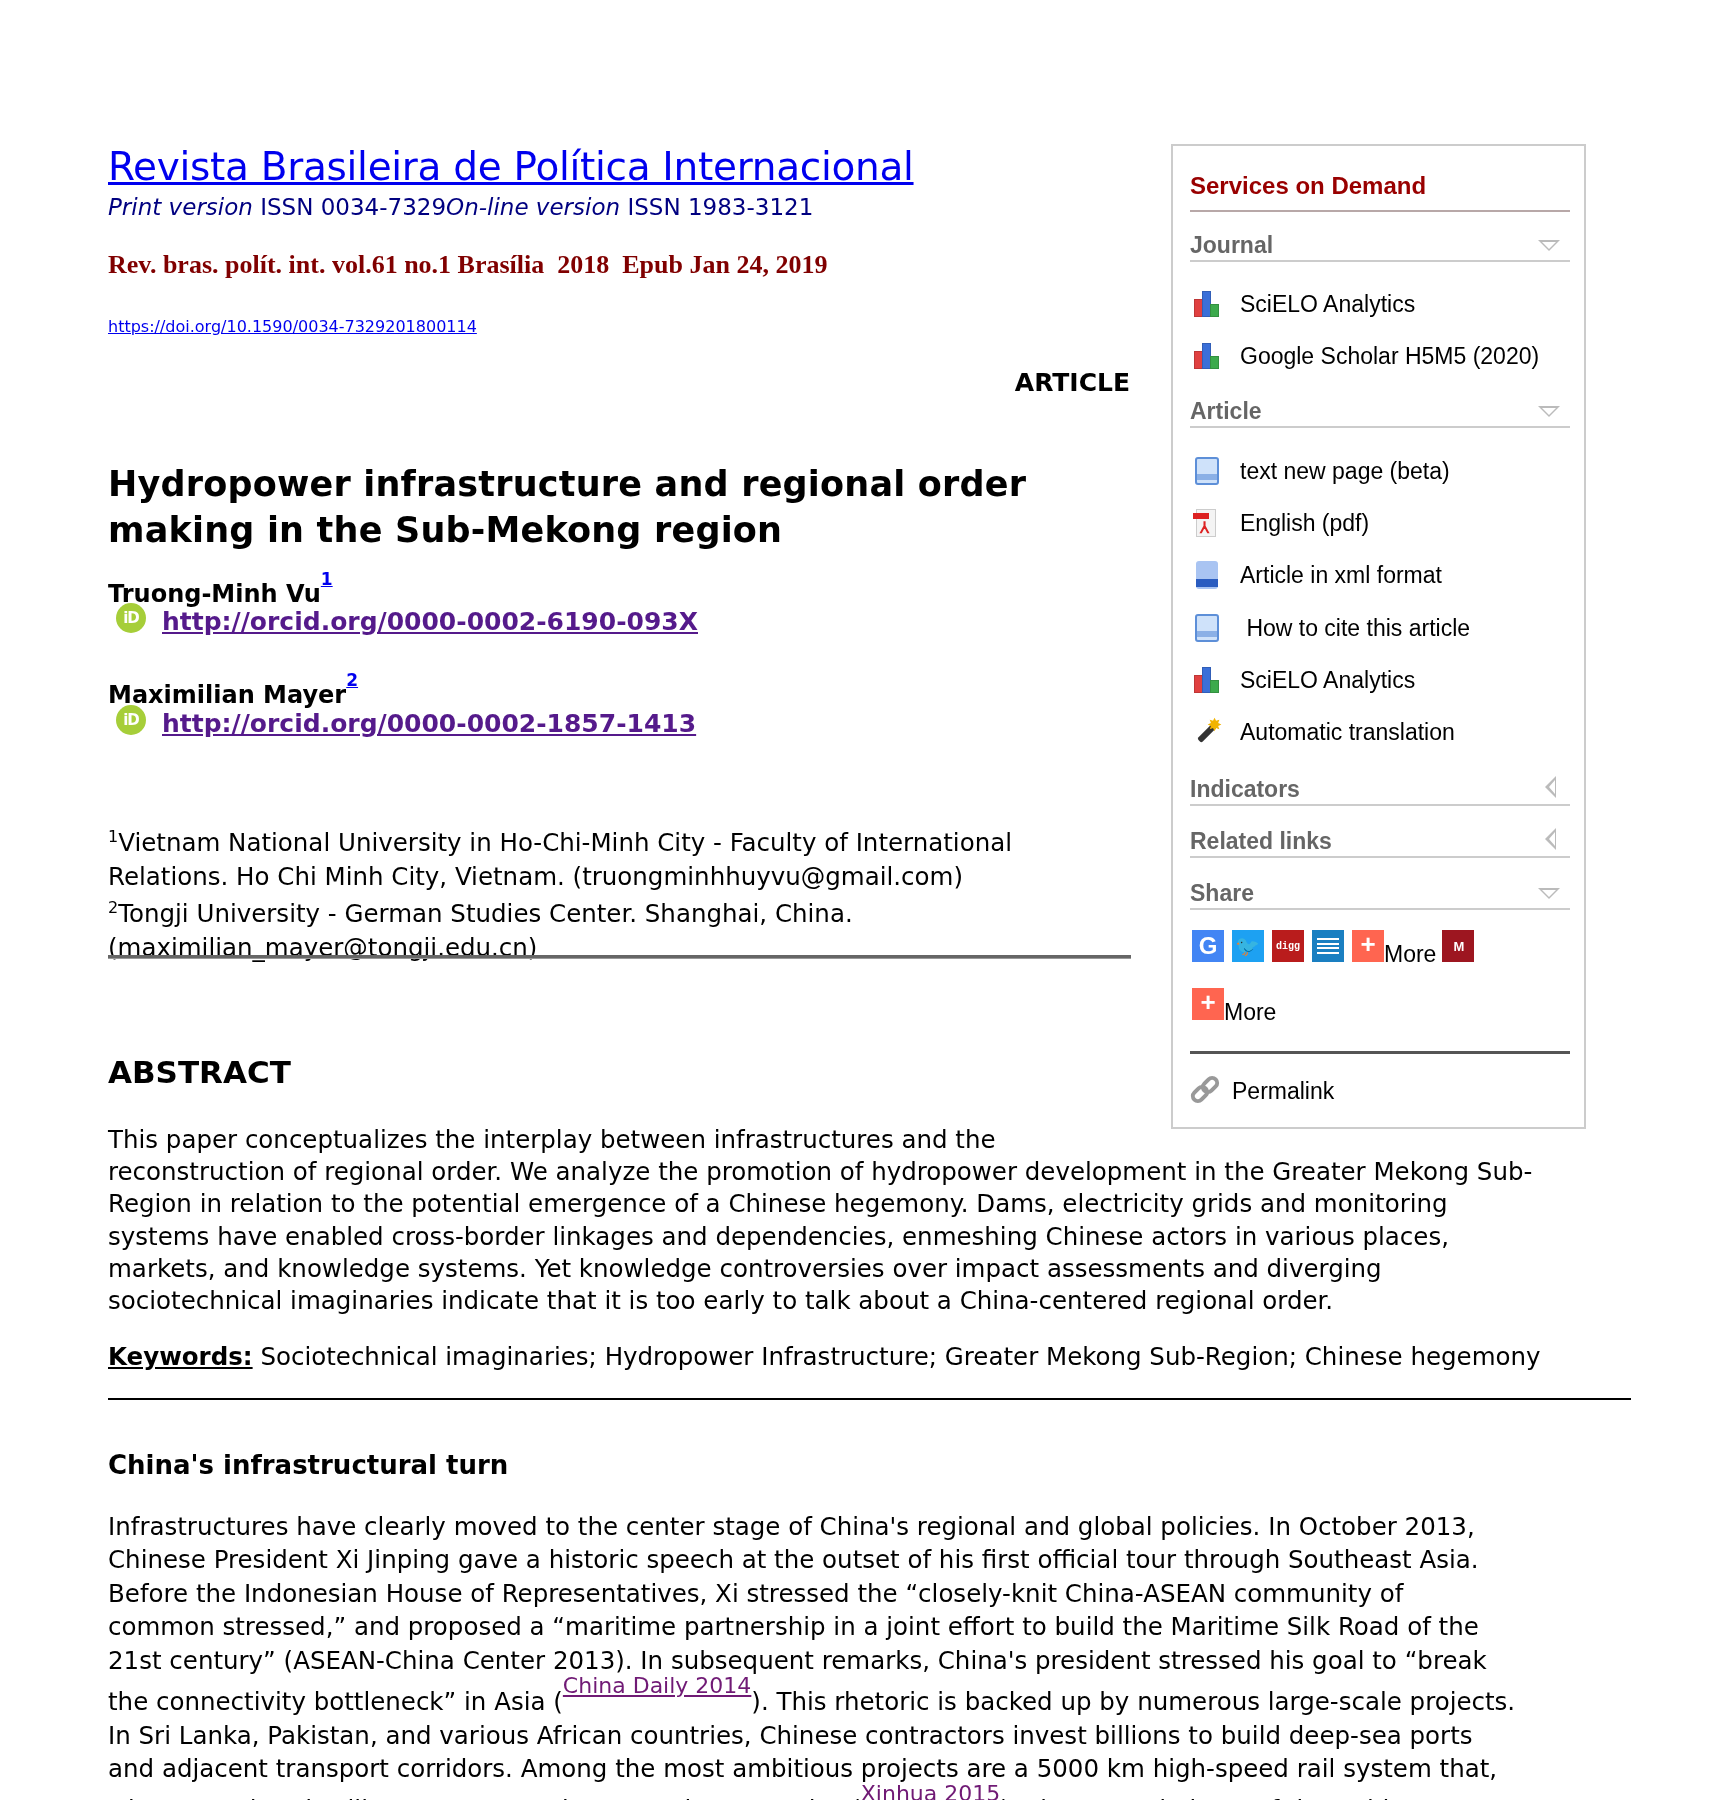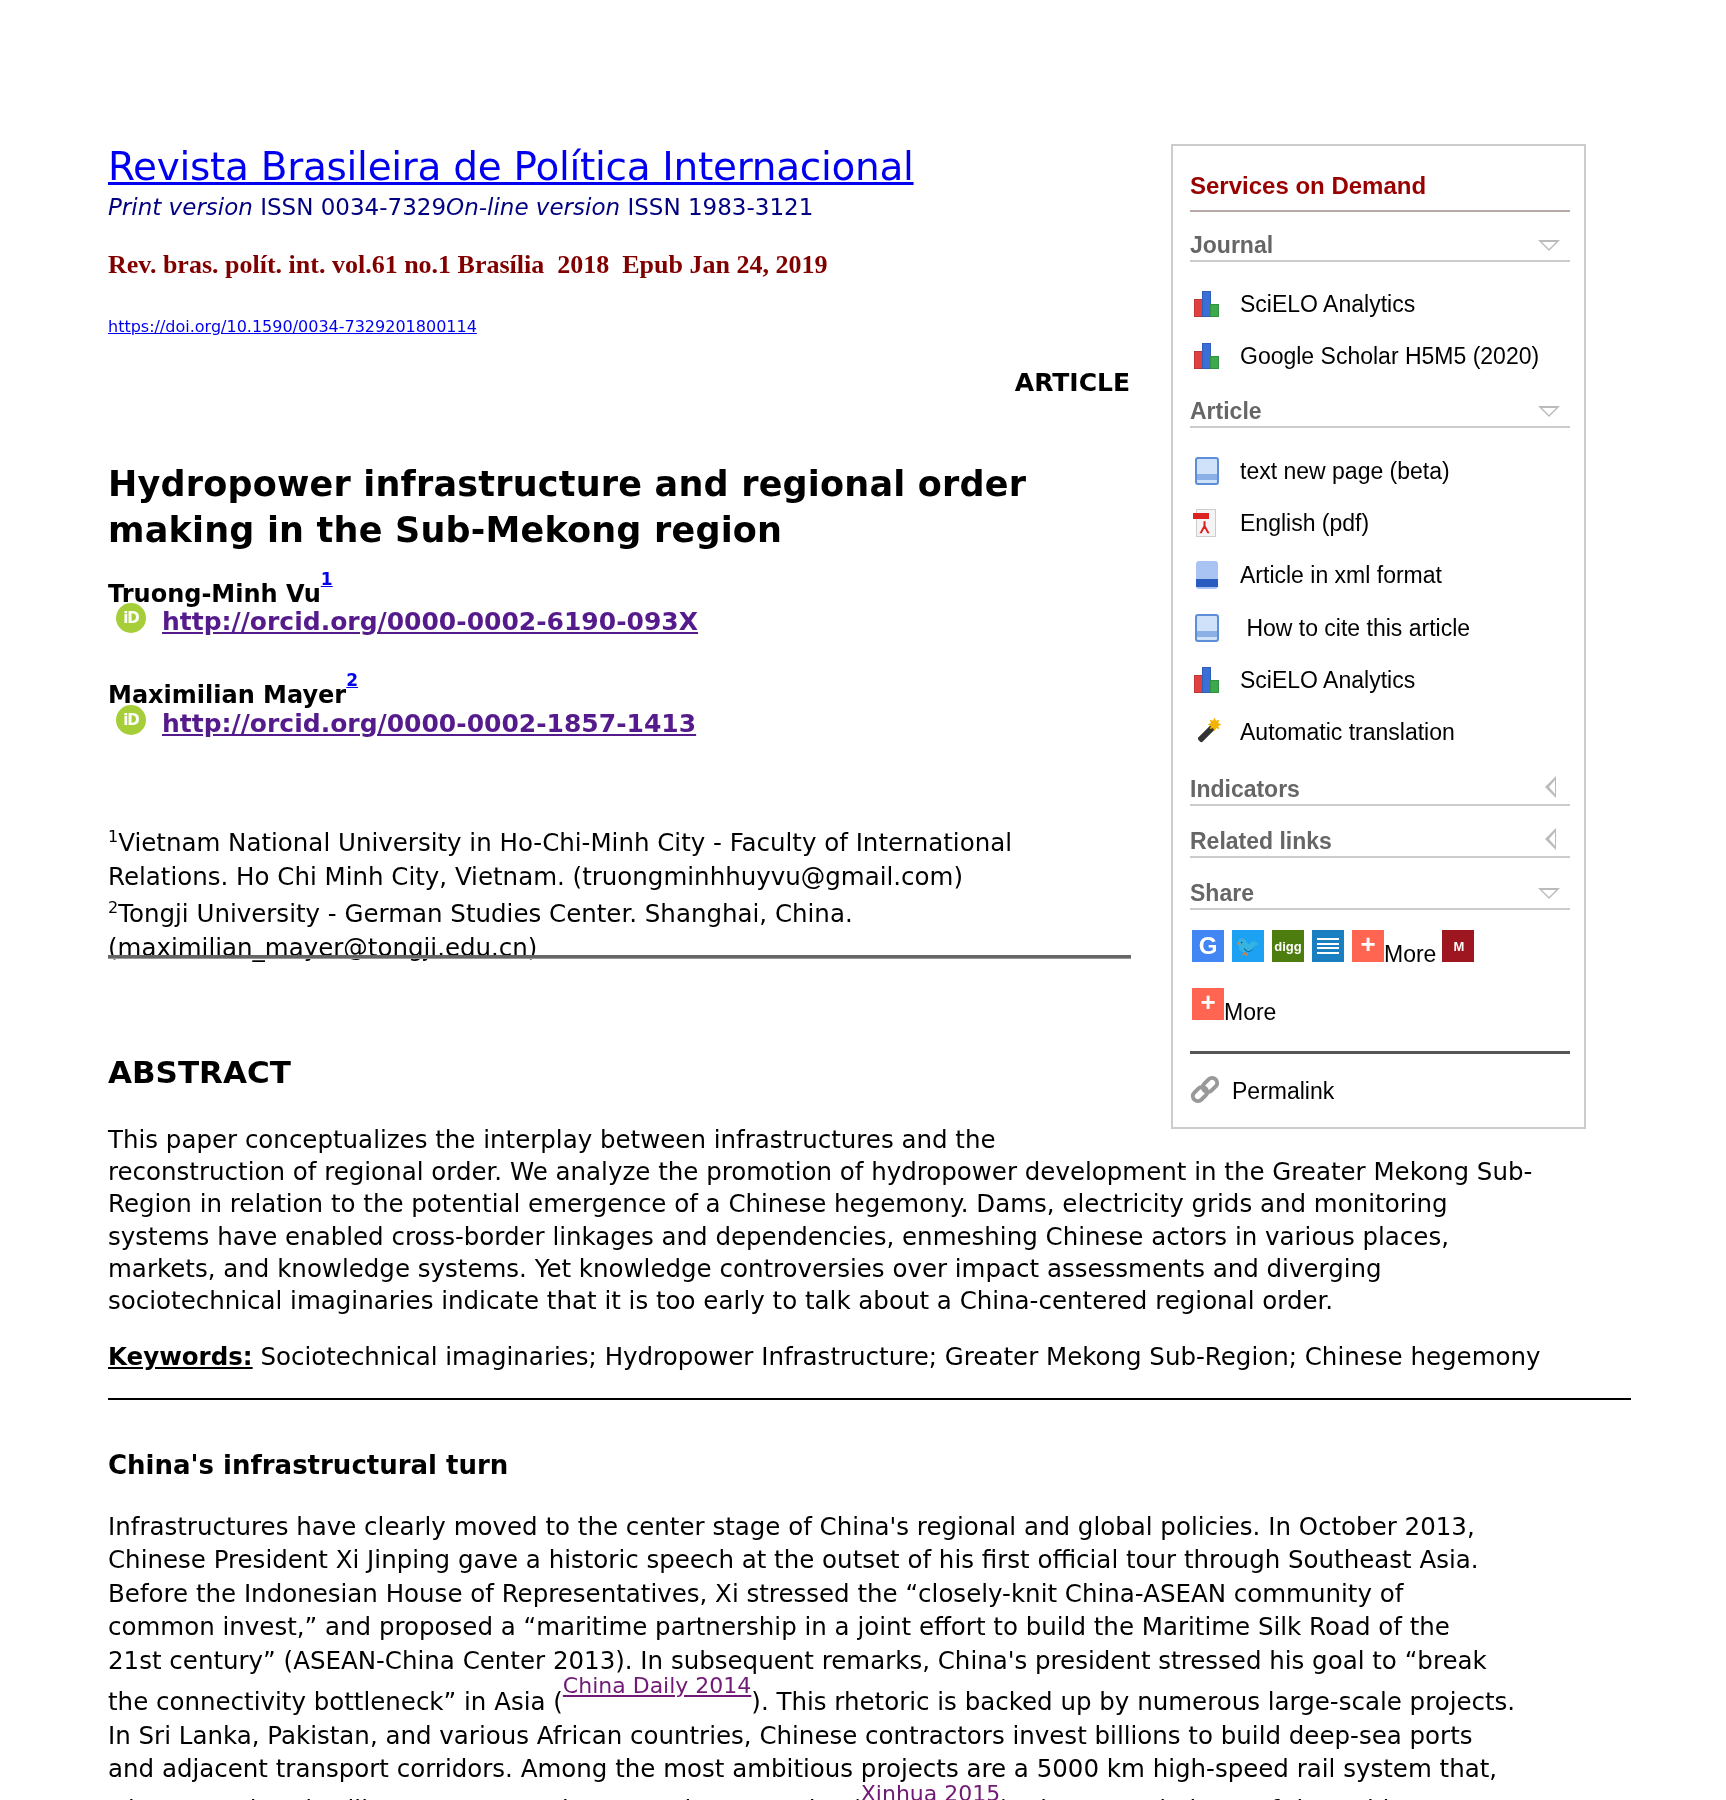--- a/index.html
+++ b/index.html
@@ -57,21 +57,21 @@
   .ic-pdf .tag { position:absolute; left:3px; top:6px; width:16px; height:6px; background:#d22; }
   .ic-pdf .sym { position:absolute; left:10px; top:13px; color:#d22; font-size:16px; font-weight:bold; line-height:16px; }
   .ic-xml .pg { position:absolute; left:6px; top:2px; width:22px; height:28px; background:#a9c4f2; border-radius:3px; }
   .ic-xml .pg::after { content:""; position:absolute; left:0; right:0; bottom:2px; height:8px; background:#2a5cc0; }
   .ic-wand .stick { position:absolute; left:6px; top:14px; width:22px; height:6px; background:#333; transform:rotate(-45deg); border-radius:2px; }
   .ic-wand .star { position:absolute; left:17px; top:0px; color:#f2b400; font-size:18px; line-height:18px; }
   .share-row { position:absolute; left:2px; display:flex; align-items:flex-end; }
   .sq { width:32px; height:32px; margin-right:8px; display:flex; align-items:center; justify-content:center; color:#fff; font-weight:bold; box-sizing:border-box; flex:none; }
   .sq-google { background:#4285f4; font-size:24px; }
   .sq-twitter { background:#1da1f2; font-size:20px; }
-  .sq-digg { background:#4d7c0f; font-size:13px; font-family:Liberation Sans, sans-serif; }
+  .sq-digg { background:#b91c1c; font-size:10px; font-family:Liberation Mono, monospace; }
   .sq-list { background:#1a7fc1; flex-direction:column; justify-content:space-evenly; padding:5px 5px; }
   .sq-list i { display:block; width:22px; height:2px; background:#fff; }
   .sq-plus { background:#ff6550; font-size:26px; margin-right:0; align-items:flex-start; line-height:28px; }
   .sq-mendeley { background:#9d1620; font-size:13px; letter-spacing:-1px; }
   .more-lbl { font-size:23px; color:#000; margin-right:6px; line-height:24px; margin-bottom:-4px; }
   .sb-rule-dark { position:absolute; left:0; top:905px; width:380px; height:3px; background:#555; }
   .ic-link .c1, .ic-link .c2 { position:absolute; width:14px; height:20px; border:4px solid #999; border-radius:8px; box-sizing:border-box; transform:rotate(45deg); }
   .ic-link .c1 { left:3px; top:9px; }
   .ic-link .c2 { left:13px; top:0px; }
 </style>
@@ -121,21 +121,21 @@
 <span>systems have enabled cross-border linkages and dependencies, enmeshing Chinese actors in various places,</span>
 <span>markets, and knowledge systems. Yet knowledge controversies over impact assessments and diverging</span>
 <span>sociotechnical imaginaries indicate that it is too early to talk about a China-centered regional order.</span></div>
 <div class="abs keywords"><b>Keywords:</b><span> Sociotechnical imaginaries; Hydropower Infrastructure; Greater Mekong Sub-Region; Chinese hegemony</span></div>
 <div class="abs rule-black"></div>
 
 <div class="abs section-h">China's infrastructural turn</div>
 <div class="abs body-p"><span>Infrastructures have clearly moved to the center stage of China's regional and global policies. In October 2013,</span>
 <span>Chinese President Xi Jinping gave a historic speech at the outset of his first official tour through Southeast Asia.</span>
 <span>Before the Indonesian House of Representatives, Xi stressed the “closely-knit China-ASEAN community of</span>
-<span>common invest,” and proposed a “maritime partnership in a joint effort to build the Maritime Silk Road of the</span>
+<span>common stressed,” and proposed a “maritime partnership in a joint effort to build the Maritime Silk Road of the</span>
 <span>21st century” (ASEAN-China Center 2013). In subsequent remarks, China's president stressed his goal to “break</span>
 <span>the connectivity bottleneck” in Asia (</span><sup><a>China Daily 2014</a></sup><span>). This rhetoric is backed up by numerous large-scale projects.</span>
 <span>In Sri Lanka, Pakistan, and various African countries, Chinese contractors invest billions to build deep-sea ports</span>
 <span>and adjacent transport corridors. Among the most ambitious projects are a 5000 km high-speed rail system that,</span>
 <span>when completed, will connect more than 20 Asian countries (</span><sup><a>Xinhua 2015</a></sup><span>). The second phase of the Beidou</span></div>
 
 <div class="abs sidebar">
   <div class="sb-inner">
     <div class="sb-title">Services on Demand</div>
     <div class="sb-title-rule"></div>

